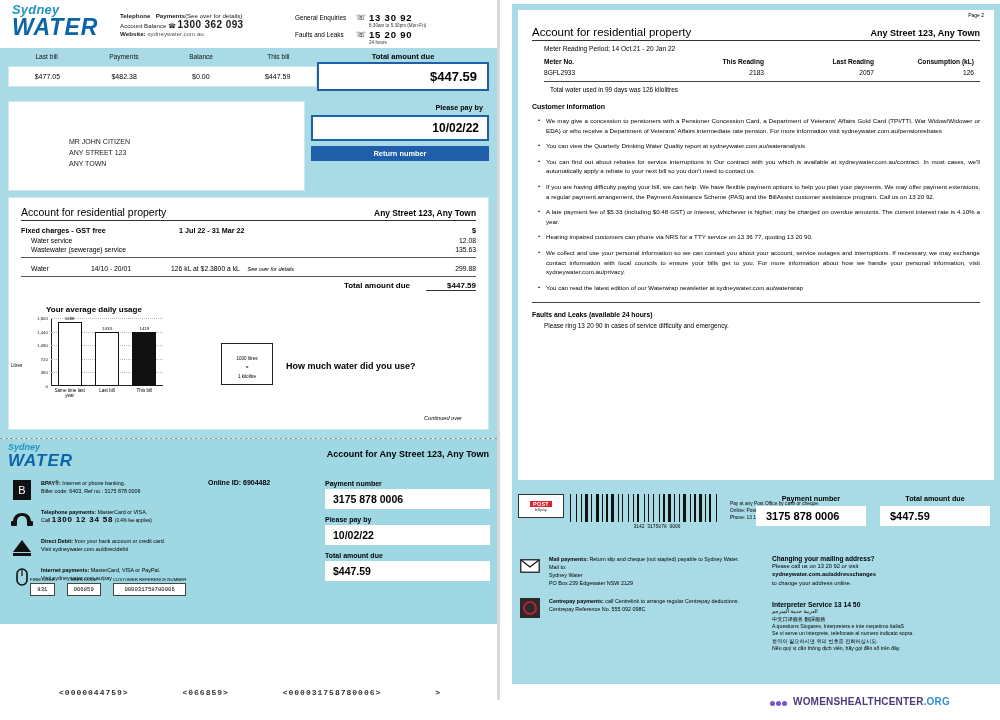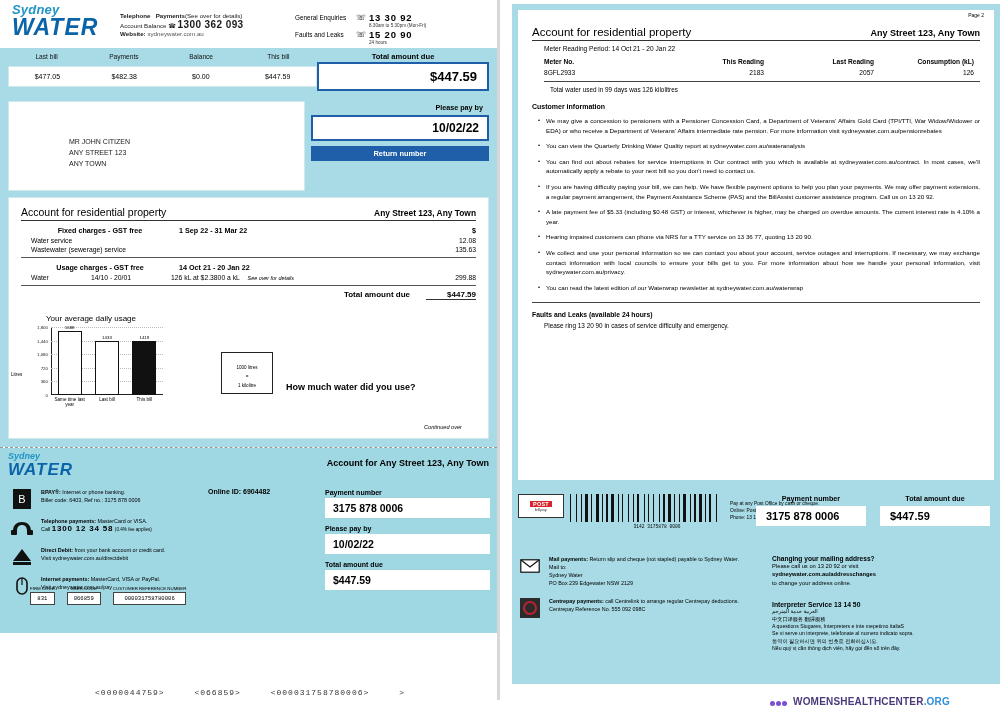--- a/index.html
+++ b/index.html
@@ -60,47 +60,47 @@
   .rc-head { background:#1f5fa9; color:#fff; text-align:center; font-size:7.4px; font-weight:bold; padding:3px 0; margin-top:5px; }
   .rc-acct { background:#fff; border:2px solid #1f5fa9; border-top:none; text-align:right; padding:4px 8px; font-size:8.4px; font-weight:bold; }
 
   .detailbox { margin:0 8px 4px 8px; background:#fff; border:1px solid #cfe8ee; padding:8px 12px 6px 12px; }
   .dhead { display:flex; justify-content:space-between; align-items:baseline; border-bottom:1px solid #333; padding-bottom:2px; }
   .dhead .t1 { font-size:10.5px; }
   .dhead .t2 { font-size:8.4px; font-weight:bold; }
 
   .chgsec { margin-top:5px; }
   .chgtitle { display:flex; font-size:7.2px; font-weight:bold; }
-  .chgtitle .a { width:158px;text-align:center; }
+  .chgtitle .a { width:158px; }
   .chgtitle .b { flex:1; }
   .chgtitle .c { width:50px; text-align:right; }
   .chgline { display:flex; font-size:6.8px; padding:2px 0 0 10px; }
   .chgline .a { width:60px; }
   .chgline .a2 { width:80px; }
   .chgline .b { flex:1; }
   .chgline .c { width:50px; text-align:right; }
   .hr { border-top:1px solid #555; margin:4px 0 0 0; }
   .totalline { display:flex; justify-content:flex-end; align-items:baseline; font-size:8px; font-weight:bold; margin-top:4px; padding-bottom:2px;}
   .totalline .lab { margin-right:16px; }
   .totalline .val { width:50px; text-align:right; border-bottom:1px solid #333; }
 
   .chartwrap { margin-top:12px; position:relative; height:110px; }
-  .charttitle { font-size:8px; font-weight:normal; margin-left:25px; }
+  .charttitle { font-size:8px; font-weight:bold; margin-left:25px; }
   .chart { position:relative; margin-top:4px; margin-left:30px; width:140px; height:68px; }
   .yaxis { position:absolute; left:-22px; top:0; width:20px; height:68px; }
   .ytick { position:absolute; right:1px; font-size:4.4px; color:#222; transform:translateY(-50%); white-space:nowrap;}
   .gridline { position:absolute; left:0; width:112px; border-top:1px dotted #bbb; }
   .axisline { position:absolute; left:0; bottom:0; width:112px; border-top:1.2px solid #222; }
   .axisvert { position:absolute; left:0; top:0; bottom:0; border-left:1.2px solid #222; }
   .bar { position:absolute; bottom:0; width:24px; border:1.2px solid #111; }
   .barlabel { position:absolute; font-size:4.4px; text-align:center; width:30px; }
   .xlab { position:absolute; top:70px; font-size:4.6px; text-align:center; width:36px; }
   .ylabel { position:absolute; left:-40px; top:30px; font-size:4.6px; }
   .legendbox { position:absolute; left:200px; top:38px; width:52px; height:42px; border:1px solid #222; font-size:4.6px; text-align:center; padding-top:10px; line-height:9px; }
-  .chartq { position:absolute; left:265px; top:68px; font-size:9px; font-weight:bold; }
+  .chartq { position:absolute; left:265px; top:56px; font-size:9px; font-weight:bold; }
 
   .contover { text-align:right; font-size:5.6px; font-style:italic; padding:0 14px 2px 0; }
   .taxrow { display:flex; align-items:center; background:#a8dbe6; padding:3px 8px; }
   .taxrow .abn { font-size:5.2px; font-weight:bold; flex:1; }
   .taxrow .ti { font-size:9.4px; font-weight:bold; width:120px; text-align:center; }
   .taxrow .doi { font-size:5.6px; flex:1; text-align:right; }
 
   .dashed { border-top:1px dashed #999; }
 
   
@@ -123,21 +123,21 @@
   .cardpay .cp1 { font-size:8.6px; font-weight:bold; line-height:10px; }
   .cardpay .lab { font-size:7px; font-weight:bold; margin-top:7px; margin-bottom:2px; }
   .cardpay .fld { background:#fff; padding:4px 8px; font-size:10.5px; font-weight:bold; }
 
   .codes { position:absolute; left:30px; top:138px; display:flex; align-items:flex-end; }
   .codegrp { margin-right:12px; }
   .codelab { font-size:4.4px; text-align:center; margin-bottom:1px; }
   .codeval { background:#fff; border:1px solid #444; font-size:5.6px; padding:2px 6px; text-align:center; font-family:"Liberation Mono", monospace; }
 
   .ocr { position:absolute; left:0; top:688px; width:500px; text-align:center; font-size:8px; font-family:"Liberation Mono", monospace; letter-spacing:1px; color:#333;}
-  .ocr span { margin:0 12px; }
+  .ocr span { margin:0 24px;font-weight:bold; }
 
   
   #right-page {
     left:512px; top:4px; width:488px; height:680px;
     background:#a8dbe6; padding:6px;
   }
   .rp-inner { background:#fff; height:470px; padding:8px 14px; position:relative; }
   .pagenum { position:absolute; right:10px; top:2px; font-size:5px; }
   .rhead { display:flex; justify-content:space-between; align-items:baseline; border-bottom:1px solid #333; padding-bottom:2px; margin-top:8px;}
   .rhead .t1 { font-size:11.5px; }
@@ -266,40 +266,35 @@
   <div class="bluebar" style="padding-bottom:4px;">
     <div class="detailbox">
       <div class="dhead">
         <div class="t1">Account for residential property</div>
         <div class="t2">Any Street 123, Any Town</div>
       </div>
 
       <div class="chgsec">
         <div class="chgtitle">
           <div class="a">Fixed charges - GST free</div>
-          <div class="b">1 Sep 22 - 31 Mar 22</div>
+          <div class="b">1 Jul 22 - 31 Mar 22</div>
           <div class="c">$</div>
         </div>
         <div class="chgline">
           <div class="b">Water service</div>
           <div class="c">12.08</div>
         </div>
         <div class="chgline">
           <div class="b">Wastewater (sewerage) service</div>
           <div class="c">135.63</div>
         </div>
         <div class="hr"></div>
       </div>
 
       <div class="chgsec">
-        <div class="chgtitle">
-          <div class="a">Usage charges - GST free</div>
-          <div class="b">14 Oct 21 - 20 Jan 22</div>
-          <div class="c"></div>
-        </div>
         <div class="chgline">
           <div class="a">Water</div>
           <div class="a2">14/10 - 20/01</div>
           <div class="b">
             <span>126 kL at $2.3800 a kL</span>
             <span style="font-style:italic;font-size:5.4px;margin-left:6px;">See over for details</span>
           </div>
           <div class="c">299.88</div>
         </div>
         <div class="hr"></div>

